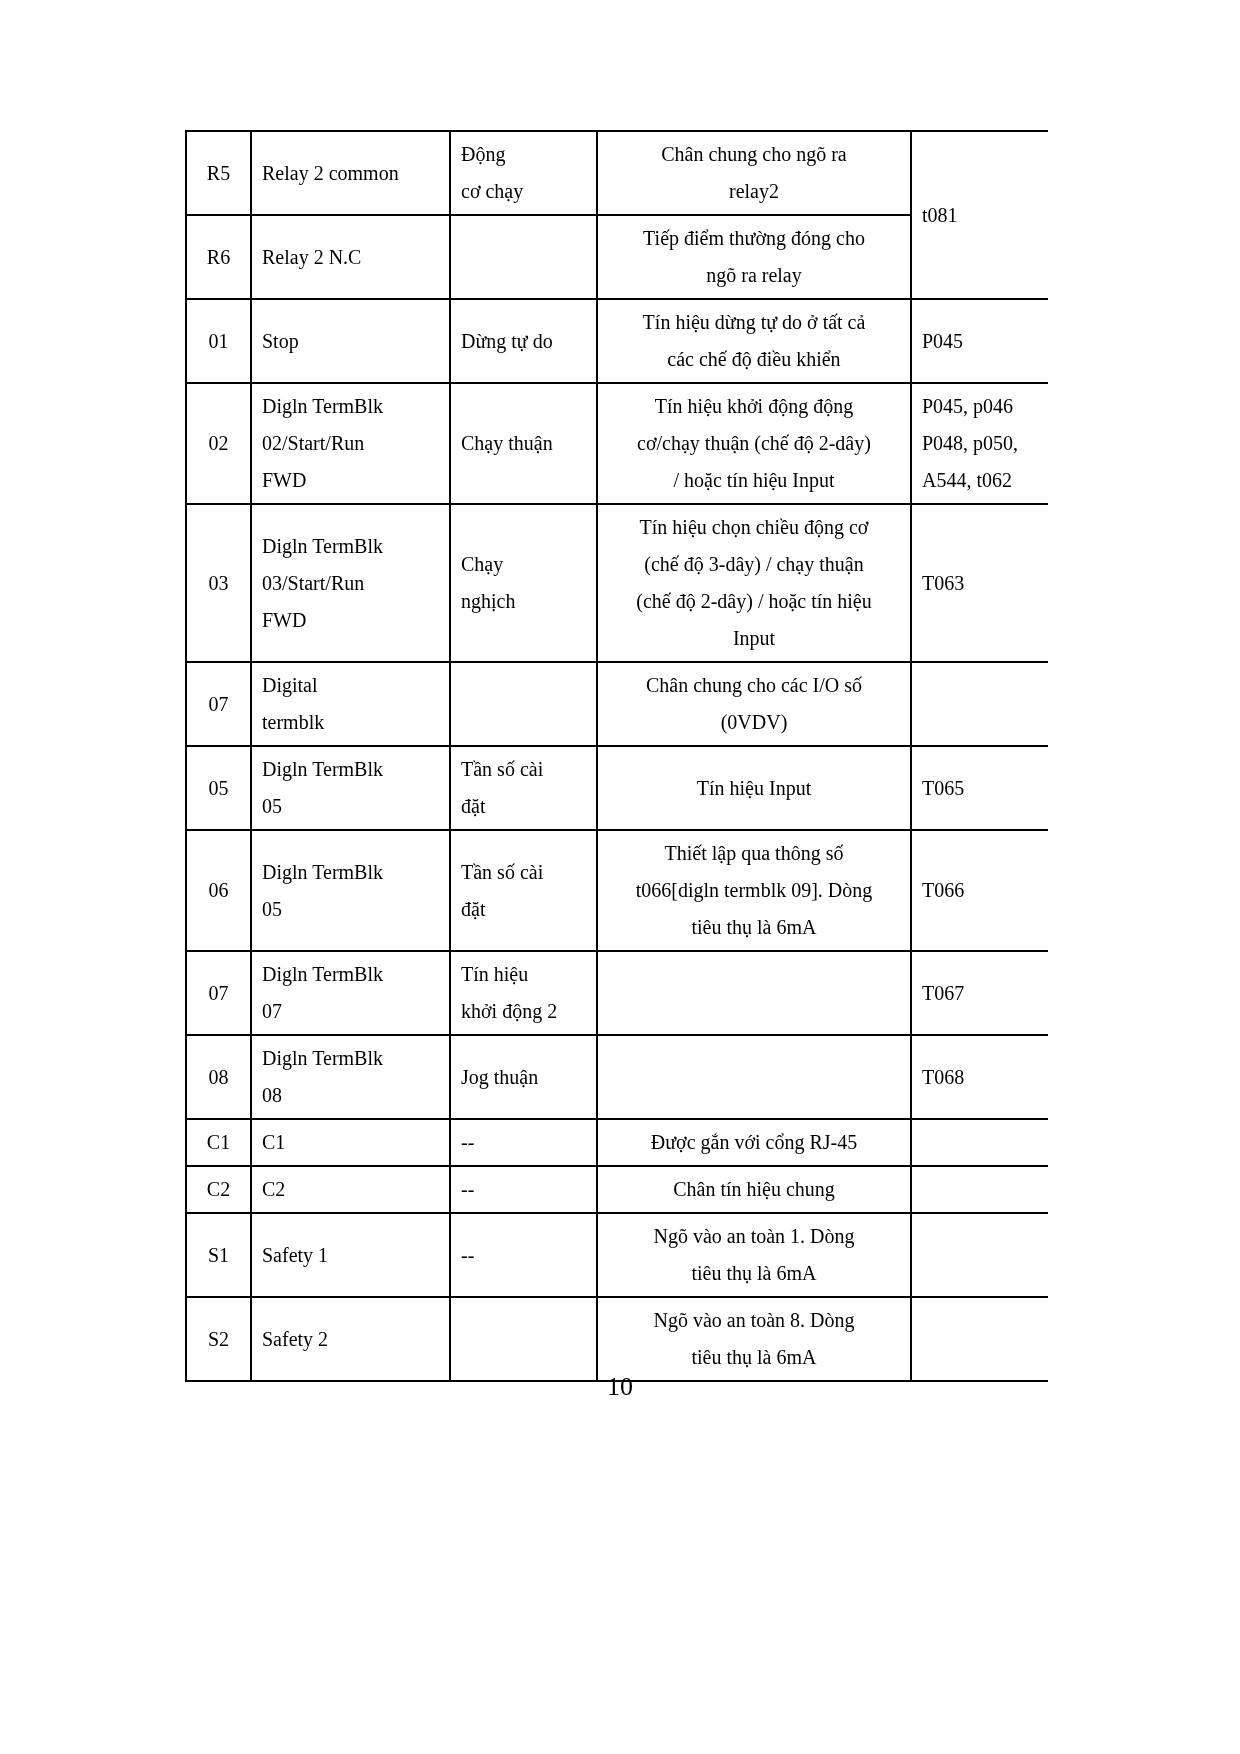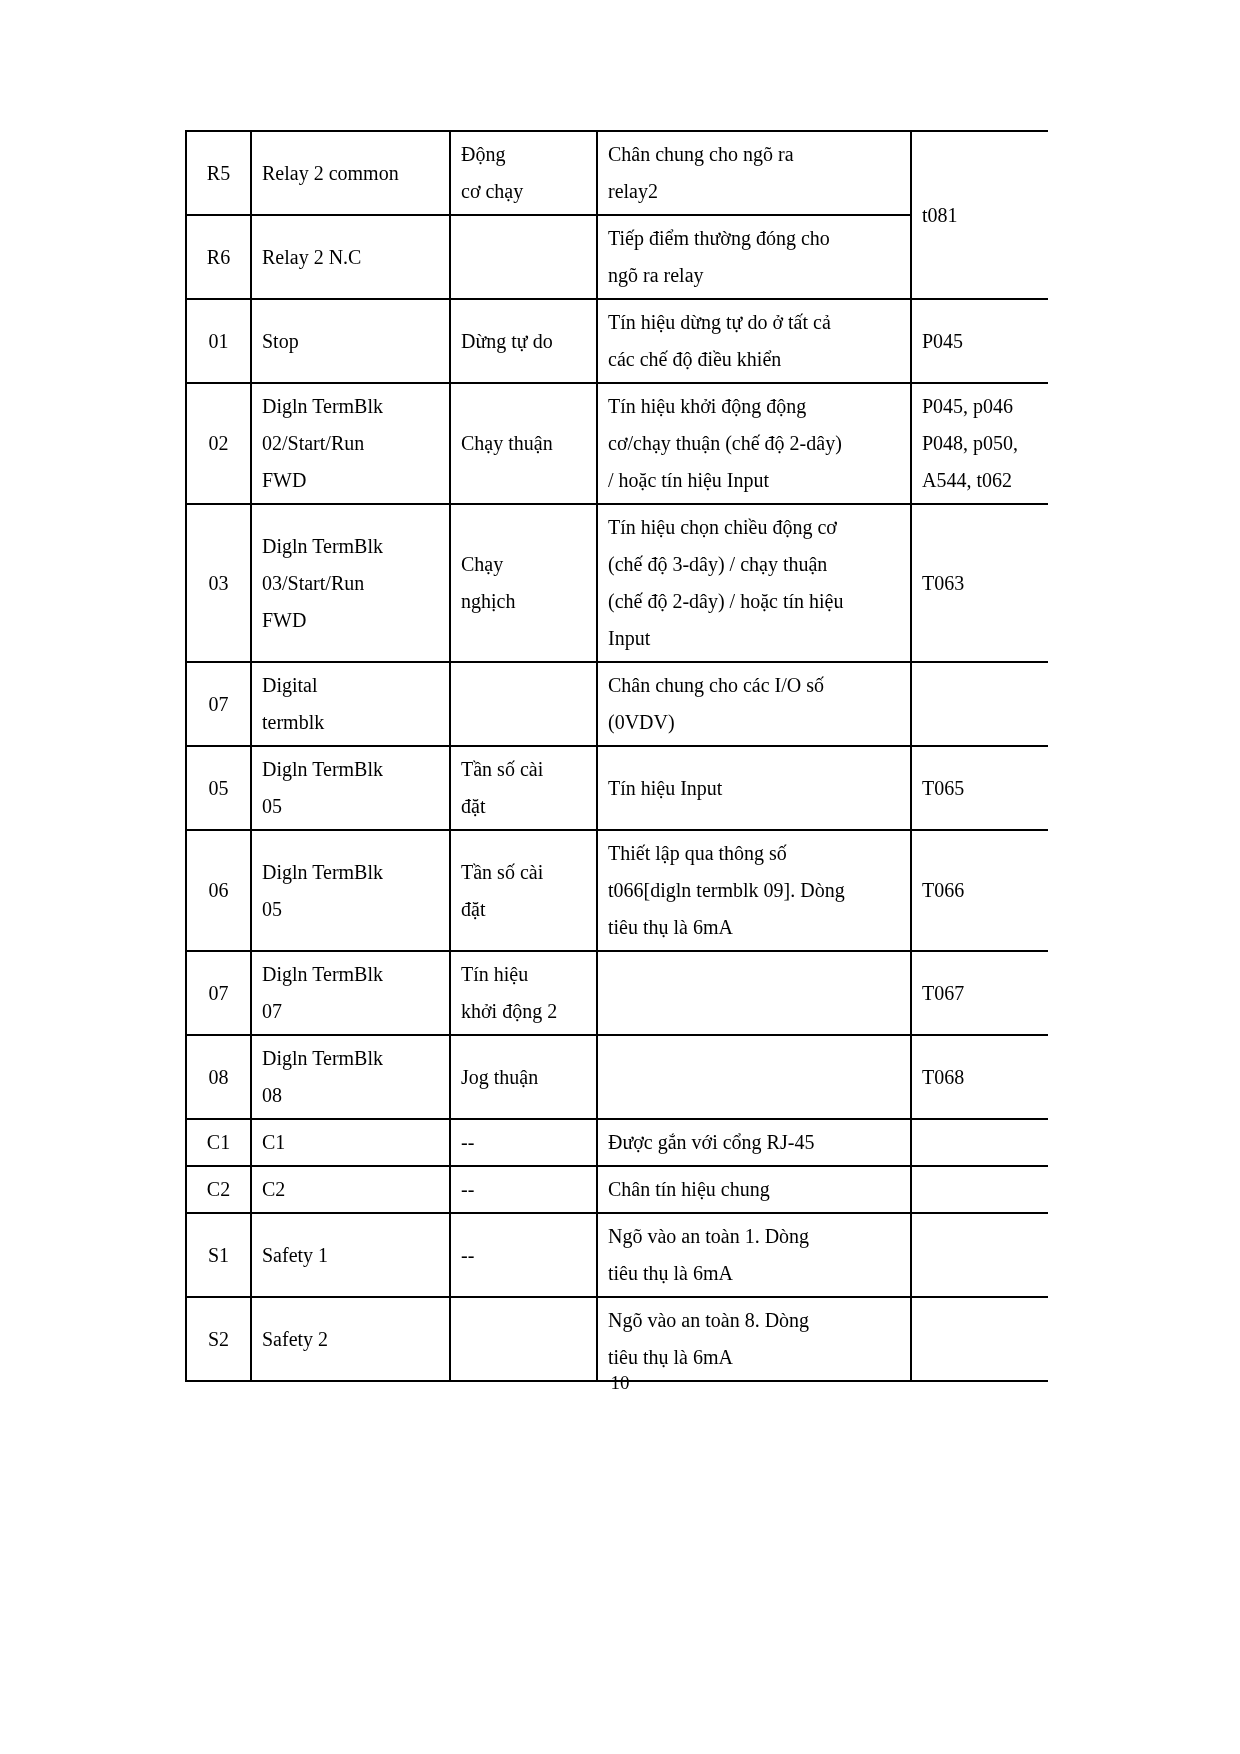--- a/index.html
+++ b/index.html
@@ -32,32 +32,32 @@
     overflow: hidden;
     word-wrap: break-word;
   }
   td.col-id {
     width: 43px;
     text-align: center;
     padding: 4px 2px;
   }
   td.col-name { width: 177px; }
   td.col-function { width: 125px; }
-  td.col-description { width: 292px; }
+  td.col-description { width: 292px; text-align: center; }
   td.col-params {
     width: 143px;
     font-weight: normal;
   }
   .page-number {
     position: absolute;
     top: 1372px;
     left: 0;
     width: 1240px;
     text-align: center;
-    font-size: 19px;
+    font-size: 26px;
   }
 </style>
 </head>
 <body>
 
 <div class="page">
   <table class="terminal-table">
     <tbody>
         <tr>
           <td class="col-id">R5</td>

